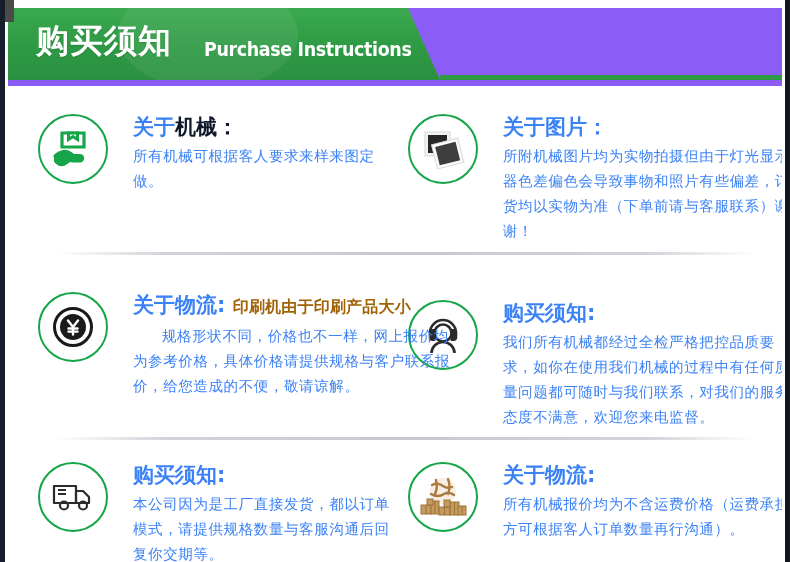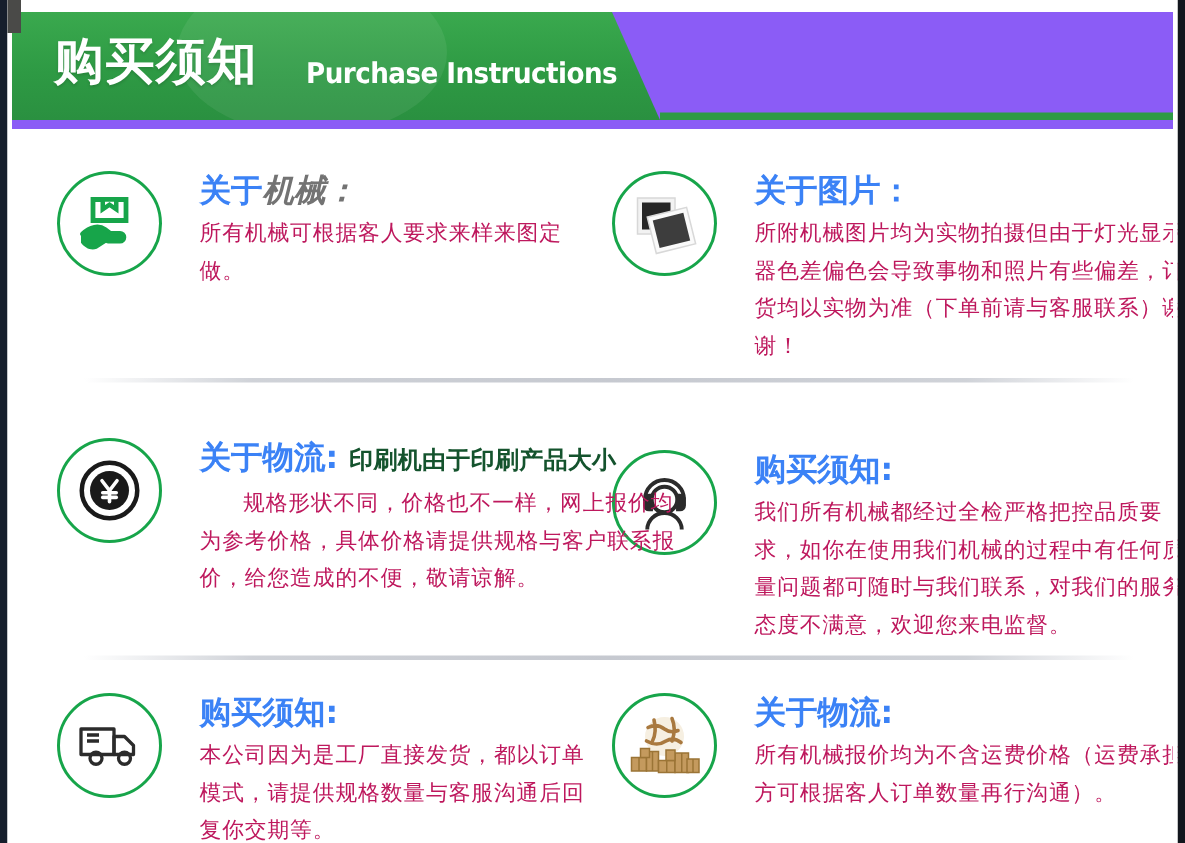--- a/index.html
+++ b/index.html
@@ -162,29 +162,29 @@
   }
   .card-title {
     font-size: 21px;
     font-weight: bold;
     color: #16a24a;
     line-height: 26px;
     white-space: nowrap;
     margin: 0 0 4px 0;
   }
   .card-title .t-dark  { color: #3b82f6; }
-  .card-title .t-light { color: #737373; font-style: italic; }
+  .card-title .t-light { color: #0f172a; }
   .card-title .t-black {
-    color: #14532d;
+    color: #a16207;
     font-size: 16px;
     letter-spacing: 0.2px;
   }
   .card-text {
     font-size: 14.5px;
-    color: #be185d;
+    color: #3b82f6;
     line-height: 25px;
     letter-spacing: 0.6px;
     margin: 0;
   }
   .card-text .indent { display: inline-block; width: 2em; }
 
   
   .card-machine   { left: 30px;  top: 22px;  }
   .card-machine   .card-body { left: 95px; width: 270px; }
 

